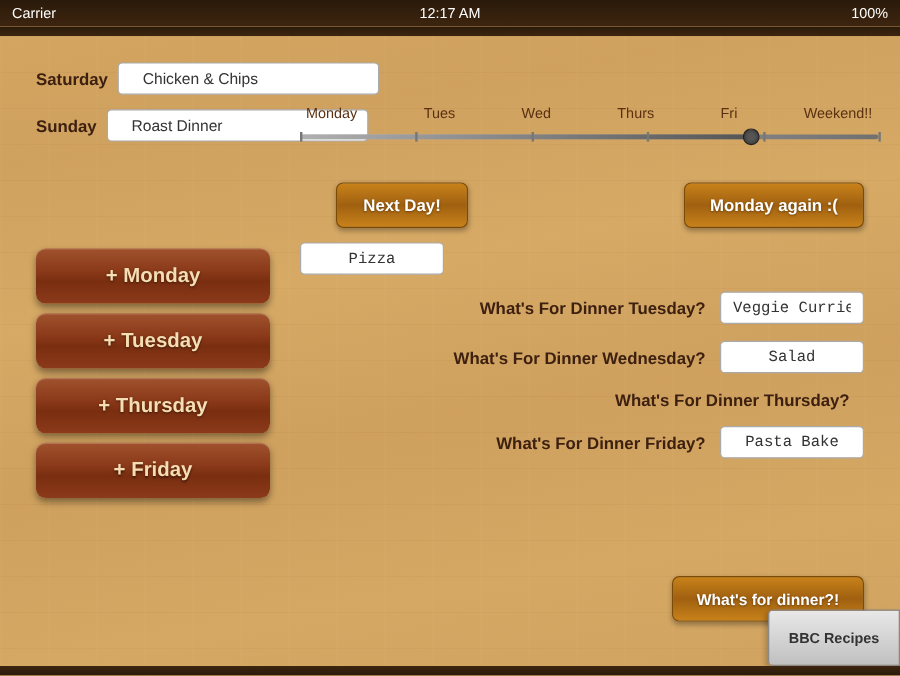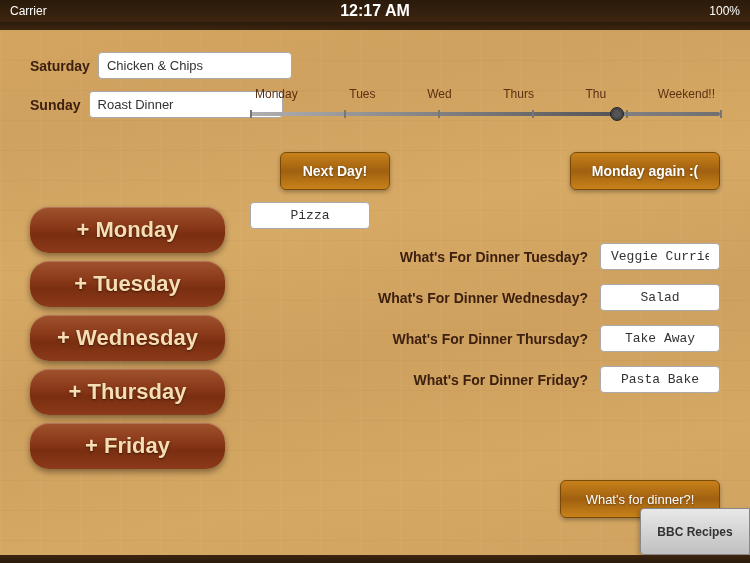--- a/index.html
+++ b/index.html
@@ -58,22 +58,22 @@
       z-index: 100;
     }
     .status-bar-left,
     .status-bar-right {
       color: white;
       font-size: 12px;
       font-weight: 500;
     }
     .status-bar-center {
       color: white;
-      font-size: 16px;
-      font-weight: 700;
+      font-size: 12px;
+      font-weight: 400;
       position: absolute;
       left: 50%;
       transform: translateX(-50%);
     }
 
     
     .main {
       position: relative;
       width: 750px;
       height: 541px;
@@ -116,21 +116,21 @@
     .day-label {
       font-size: 14px;
       font-weight: 600;
       color: #3d2010;
       width: 60px;
       text-align: left;
       margin-right: 8px;
     }
     .day-input {
       flex: 1;
-      padding: 5px 8px;
+      padding: 5px 20px;
       border: 1px solid #aaa;
       border-radius: 4px;
       background: white;
       font-size: 13px;
       color: #333;
     }
 
     
     .day-buttons {
       position: absolute;
@@ -140,35 +140,35 @@
       display: flex;
       flex-direction: column;
       gap: 8px;
     }
 
     .day-btn {
       width: 195px;
       height: 46px;
       background: linear-gradient(180deg, #a0522d 0%, #8b3a1a 40%, #7a2e10 60%, #8b3a1a 100%);
       border: none;
-      border-radius: 19px;
+      border-radius: 8px;
       color: #f5deb3;
-      font-size: 22px;
+      font-size: 17px;
       font-weight: 600;
       cursor: pointer;
       box-shadow: 0 3px 6px rgba(0,0,0,0.4), inset 0 1px 0 rgba(255,255,255,0.2);
       text-shadow: 0 1px 2px rgba(0,0,0,0.5);
     }
 
     
     .timeline-section {
       position: absolute;
       left: 250px;
       top: 65px;
-      right: 30px;
+      right: 18px;
     }
 
     .timeline-labels {
       display: flex;
       justify-content: space-between;
       margin-bottom: 4px;
       padding: 0 5px;
     }
     .timeline-label {
       font-size: 12px;
@@ -292,21 +292,21 @@
       position: absolute;
       right: 30px;
       bottom: 45px;
       width: 160px;
       height: 38px;
       background: linear-gradient(180deg, #c8821a 0%, #a06010 50%, #c8821a 100%);
       border: 1px solid #7a4a08;
       border-radius: 6px;
       color: white;
       font-size: 13px;
-      font-weight: 400;
+      font-weight: 700;
       cursor: pointer;
       box-shadow: 0 2px 4px rgba(0,0,0,0.3);
       text-shadow: 0 1px 2px rgba(0,0,0,0.4);
       text-align: center;
     }
 
     
     .bbc-btn {
       position: absolute;
       right: 0;
@@ -345,21 +345,21 @@
       <input class="day-input" type="text" value="Roast Dinner" style="">
     </div>
   </div>
 
   <div class="timeline-section">
     <div class="timeline-labels">
       <span class="timeline-label">Monday</span>
       <span class="timeline-label">Tues</span>
       <span class="timeline-label">Wed</span>
       <span class="timeline-label">Thurs</span>
-      <span class="timeline-label">Thu</span>
+      <span class="timeline-label">Fri</span>
       <span class="timeline-label">Weekend!!</span>
     </div>
     <div class="timeline-bar-container">
       <div class="timeline-track"></div>
       <div class="timeline-progress"></div>
       <div class="timeline-thumb"></div>
 
       <div class="timeline-tick" style="left: 0%"></div>
       <div class="timeline-tick" style="left: 20%"></div>
       <div class="timeline-tick" style="left: 40%"></div>
@@ -369,41 +369,39 @@
     </div>
   </div>
 
   <button class="next-day-btn">Next Day!</button>
 
   <button class="monday-again-btn">Monday again :(</button>
 
   <div class="day-buttons">
     <button class="day-btn">+ Monday</button>
     <button class="day-btn">+ Tuesday</button>
-    <button class="day-btn">+ Wednesday</button>
     <button class="day-btn">+ Thursday</button>
     <button class="day-btn">+ Friday</button>
   </div>
 
   <div class="dinner-section">
 
   <div class="dinner-row">
       <input class="dinner-answer" type="text" value="Pizza" style="">
     </div>
       <div class="dinner-row">
       <span class="dinner-question">What's For Dinner Tuesday?</span>
       <input class="dinner-answer" type="text" value="Veggie Currie" style="">
     </div>
       <div class="dinner-row">
       <span class="dinner-question">What's For Dinner Wednesday?</span>
       <input class="dinner-answer" type="text" value="Salad" style="">
     </div>
       <div class="dinner-row">
       <span class="dinner-question">What's For Dinner Thursday?</span>
-      <input class="dinner-answer" type="text" value="Take Away" style="">
     </div>
       <div class="dinner-row">
       <span class="dinner-question">What's For Dinner Friday?</span>
       <input class="dinner-answer" type="text" value="Pasta Bake" style="">
     </div>
     </div>
 
   <button class="whats-dinner-btn">What's for dinner?!</button>
 
   <button class="bbc-btn">BBC Recipes</button>

